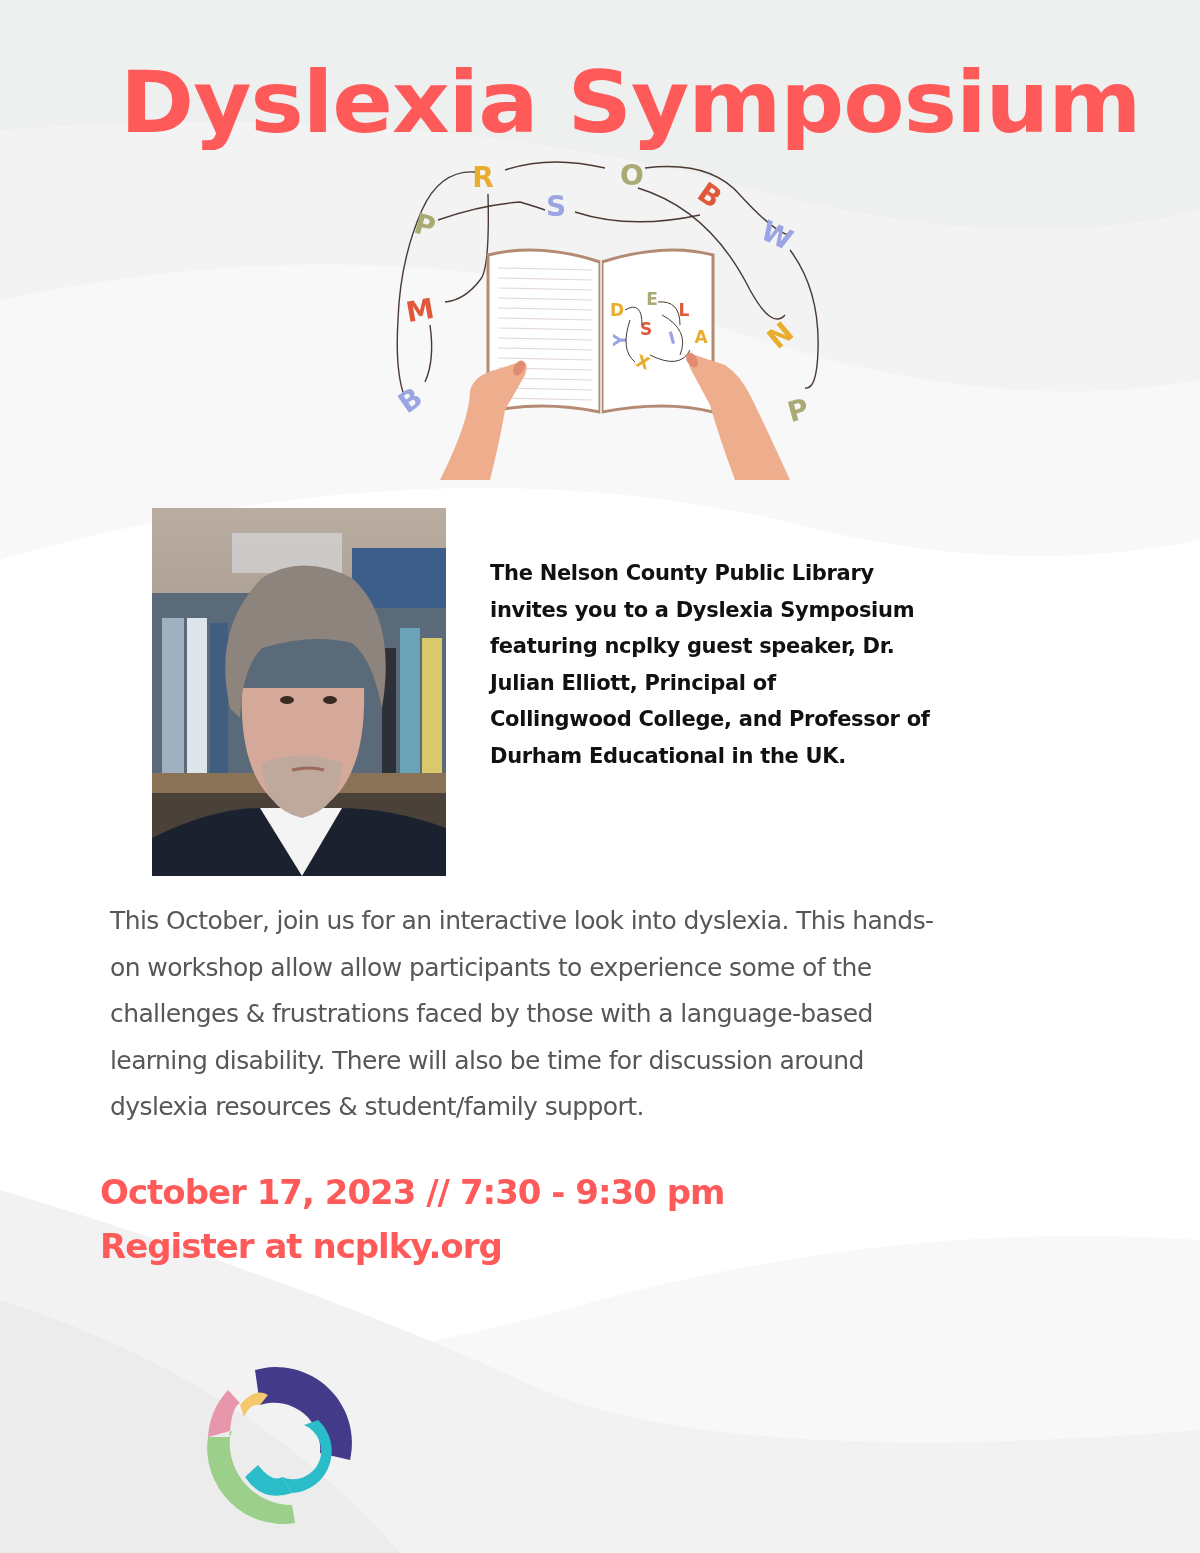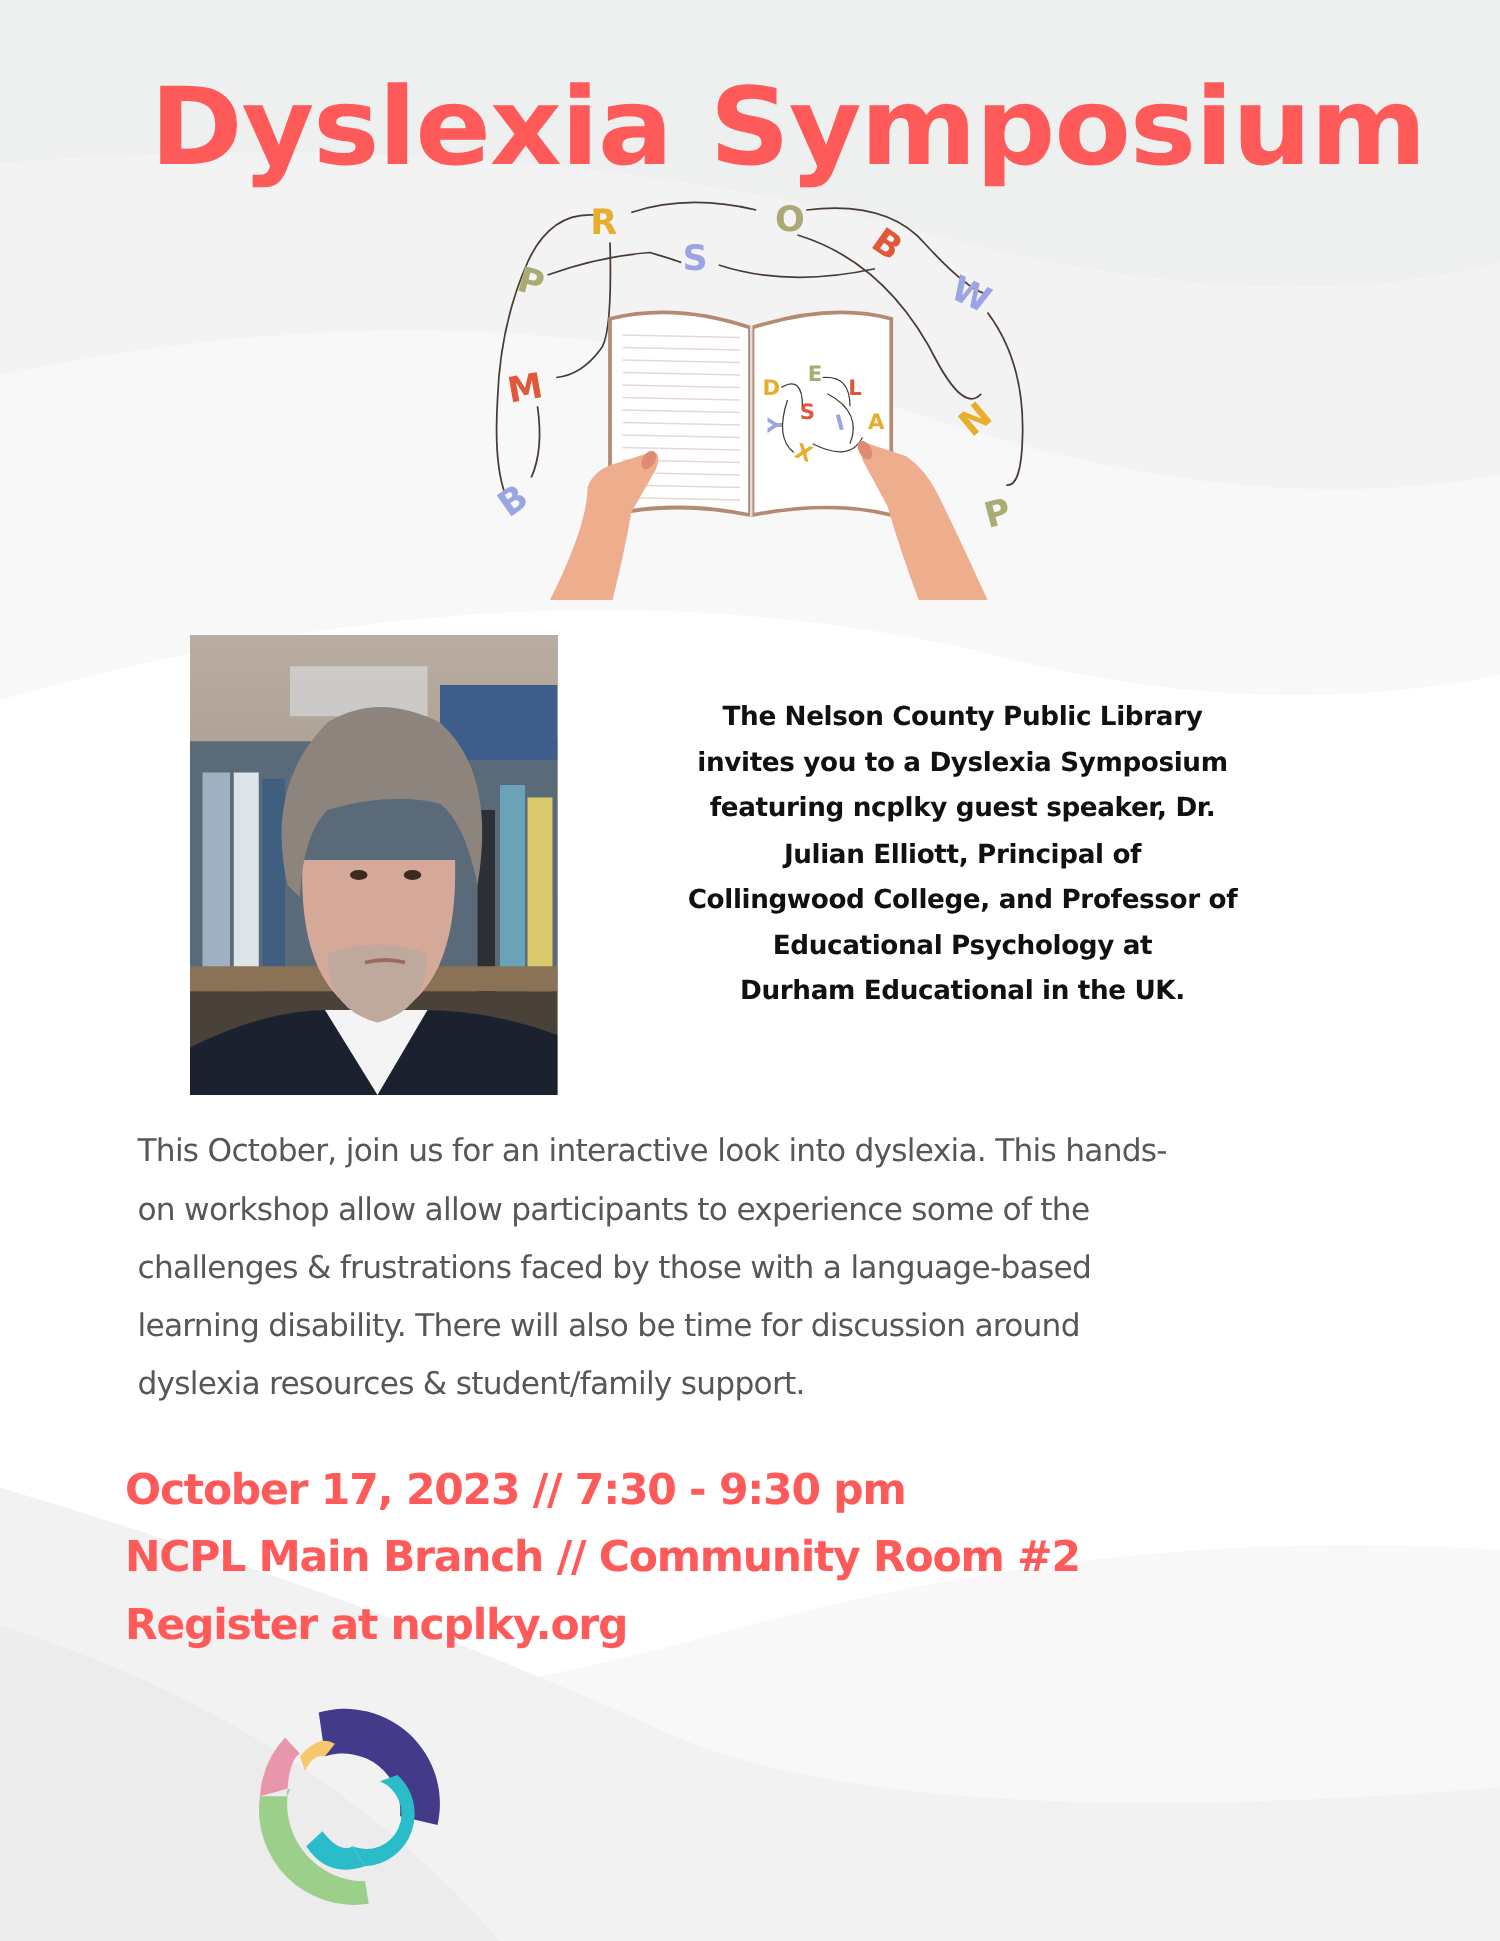--- a/index.html
+++ b/index.html
@@ -20,21 +20,21 @@
   }
   .illus { position: absolute; left: 380px; top: 150px; width: 450px; height: 340px; }
 
   .photo {
     position: absolute; left: 152px; top: 508px; width: 294px; height: 368px;
     overflow: hidden; background: #6b6258;
   }
 
   .invite {
     position: absolute; left: 490px; top: 555px; width: 560px;
-    text-align: center; font-family: "DejaVu Sans", sans-serif; font-weight: bold;
+    font-family: "DejaVu Sans", sans-serif; font-weight: bold;
     font-size: 21px; line-height: 36.5px; color: #111; letter-spacing: -0.3px;
   }
 
   .desc {
     position: absolute; left: 110px; top: 898px; width: 1000px;
     text-align: left; font-family: "DejaVu Sans", sans-serif;
     font-size: 25px; line-height: 46.5px; color: #575757; font-weight: normal;
     letter-spacing: -0.6px;
   }
 
@@ -175,35 +175,33 @@
     <ellipse cx="178" cy="192" rx="7" ry="4" fill="#3a2a22"></ellipse>
     <path d="M140 262 Q157 258 172 262" stroke="#9a6a5c" stroke-width="3" fill="none"></path>
   </svg>
 
   <div class="invite">
     <div>The Nelson County Public Library</div>
     <div>invites you to a Dyslexia Symposium</div>
     <div>featuring ncplky guest speaker, Dr.</div>
     <div>Julian Elliott, Principal of</div>
     <div>Collingwood College, and Professor of</div>
-    <div>Educational Psychology at</div>
     <div>Durham Educational in the UK.</div>
   </div>
 
   <div class="desc">
     <div>This October, join us for an interactive look into dyslexia. This hands-</div>
     <div>on workshop allow allow participants to experience some of the</div>
     <div>challenges &amp; frustrations faced by those with a language-based</div>
     <div>learning disability. There will also be time for discussion around</div>
     <div>dyslexia resources &amp; student/family support.</div>
   </div>
 
   <div class="details">
     <div>October 17, 2023 // 7:30 - 9:30 pm</div>
-    <div>NCPL Main Branch // Community Room #2</div>
     <div>Register at ncplky.org</div>
   </div>
 
   <div class="logo-ncpl">
     <svg width="160" height="160" viewBox="0 0 160 160" style="position:absolute;left:0;top:0;">
       <path d="M55 5 A76 76 0 0 1 150 95 L120 88 A46 46 0 0 0 60 40 Z" fill="#433a8a"></path>
       <path d="M28 25 A76 76 0 0 0 8 72 L30 66 Q32 42 40 38 Z" fill="#e796ab"></path>
       <path d="M40 40 Q55 22 68 30 L60 40 Q50 38 44 52 Z" fill="#f5c86e"></path>
       <path d="M8 72 A76 76 0 0 0 95 158 L92 140 A62 62 0 0 1 30 72 Z" fill="#9ccf8a"></path>
       <path d="M30 72 Q28 66 32 66" fill="#9ccf8a"></path>

